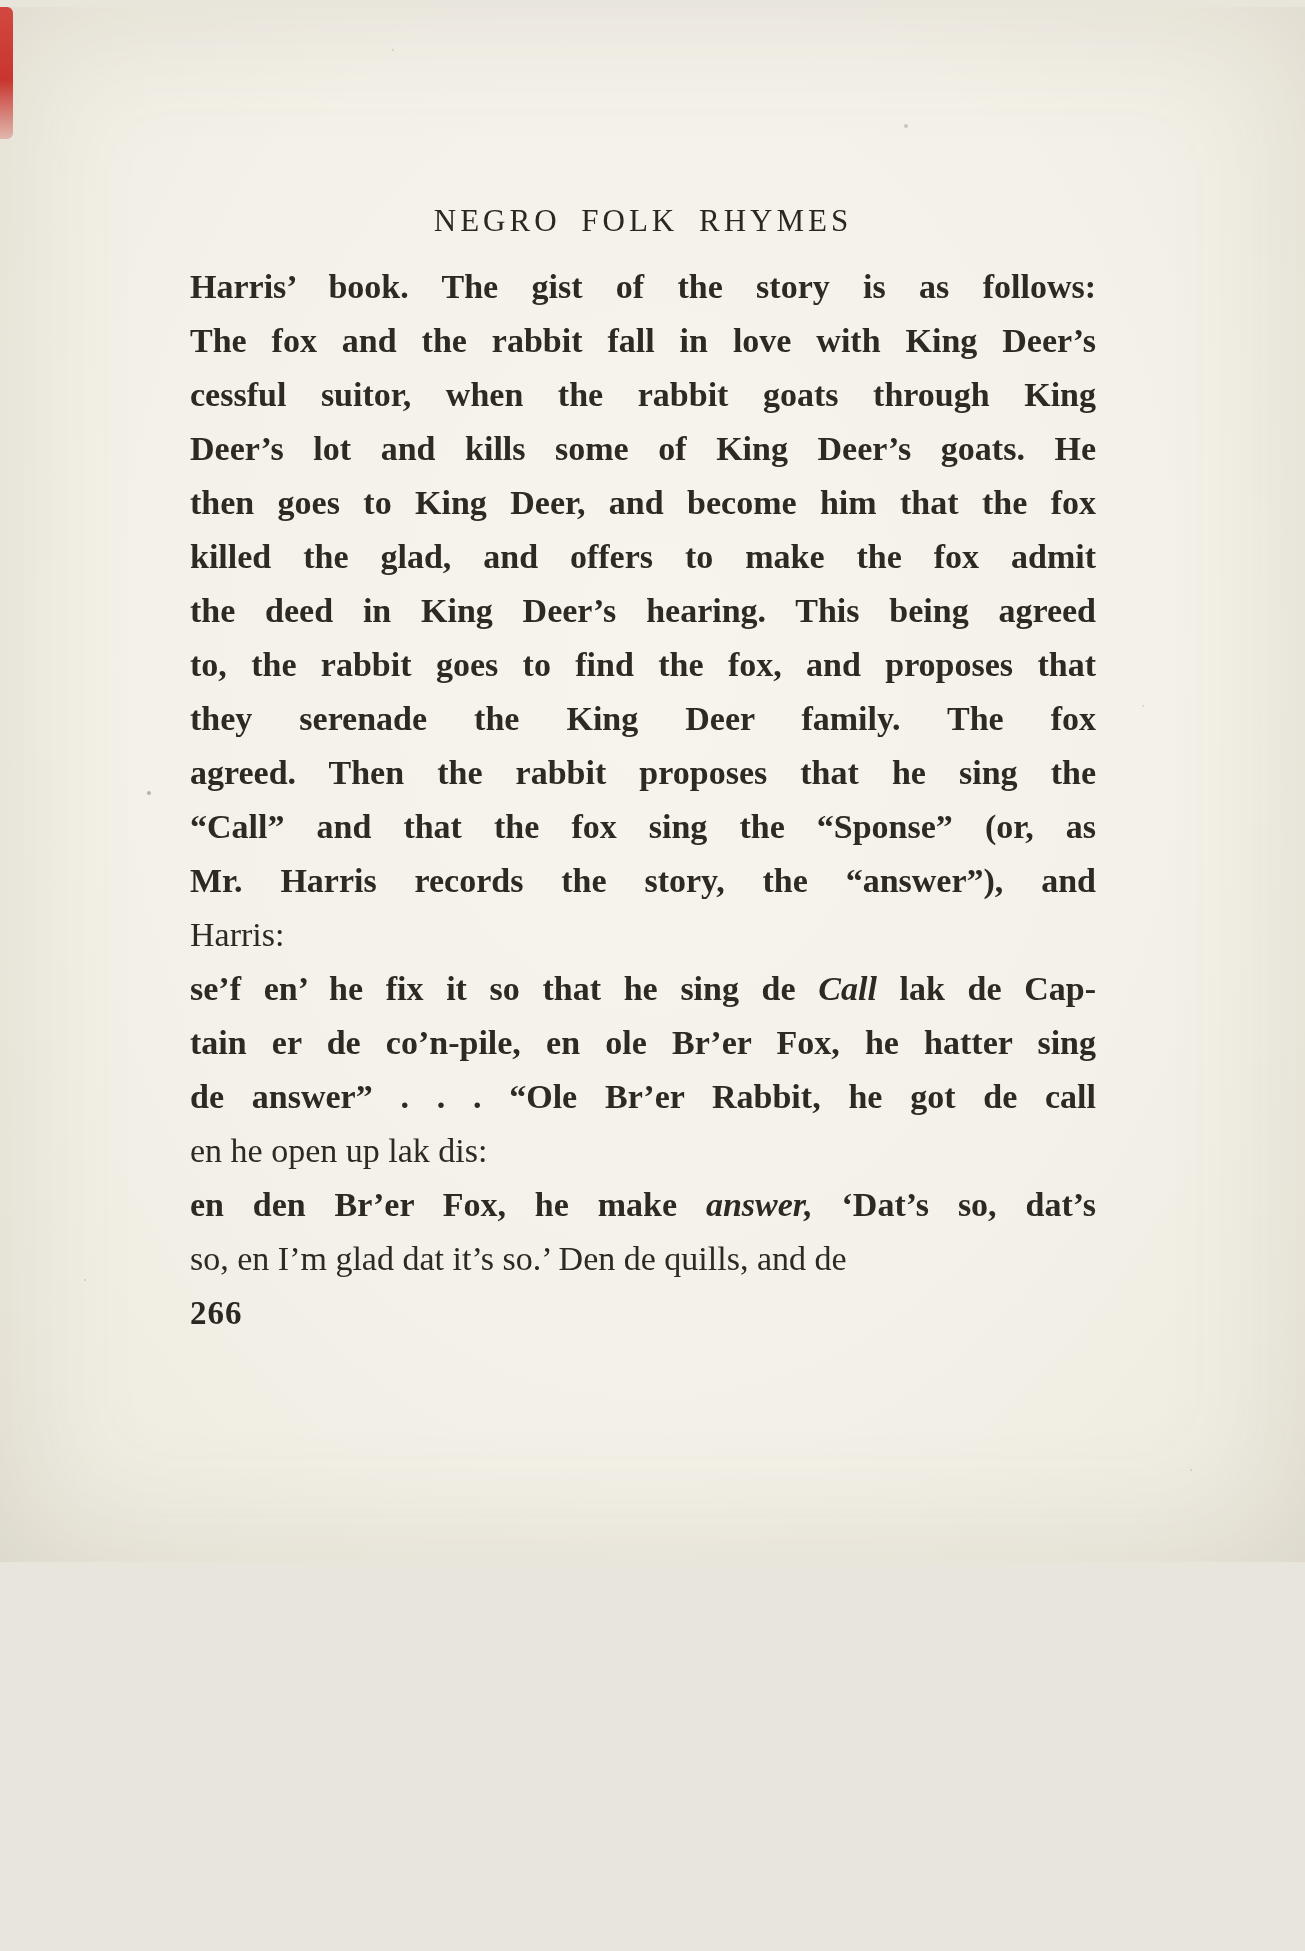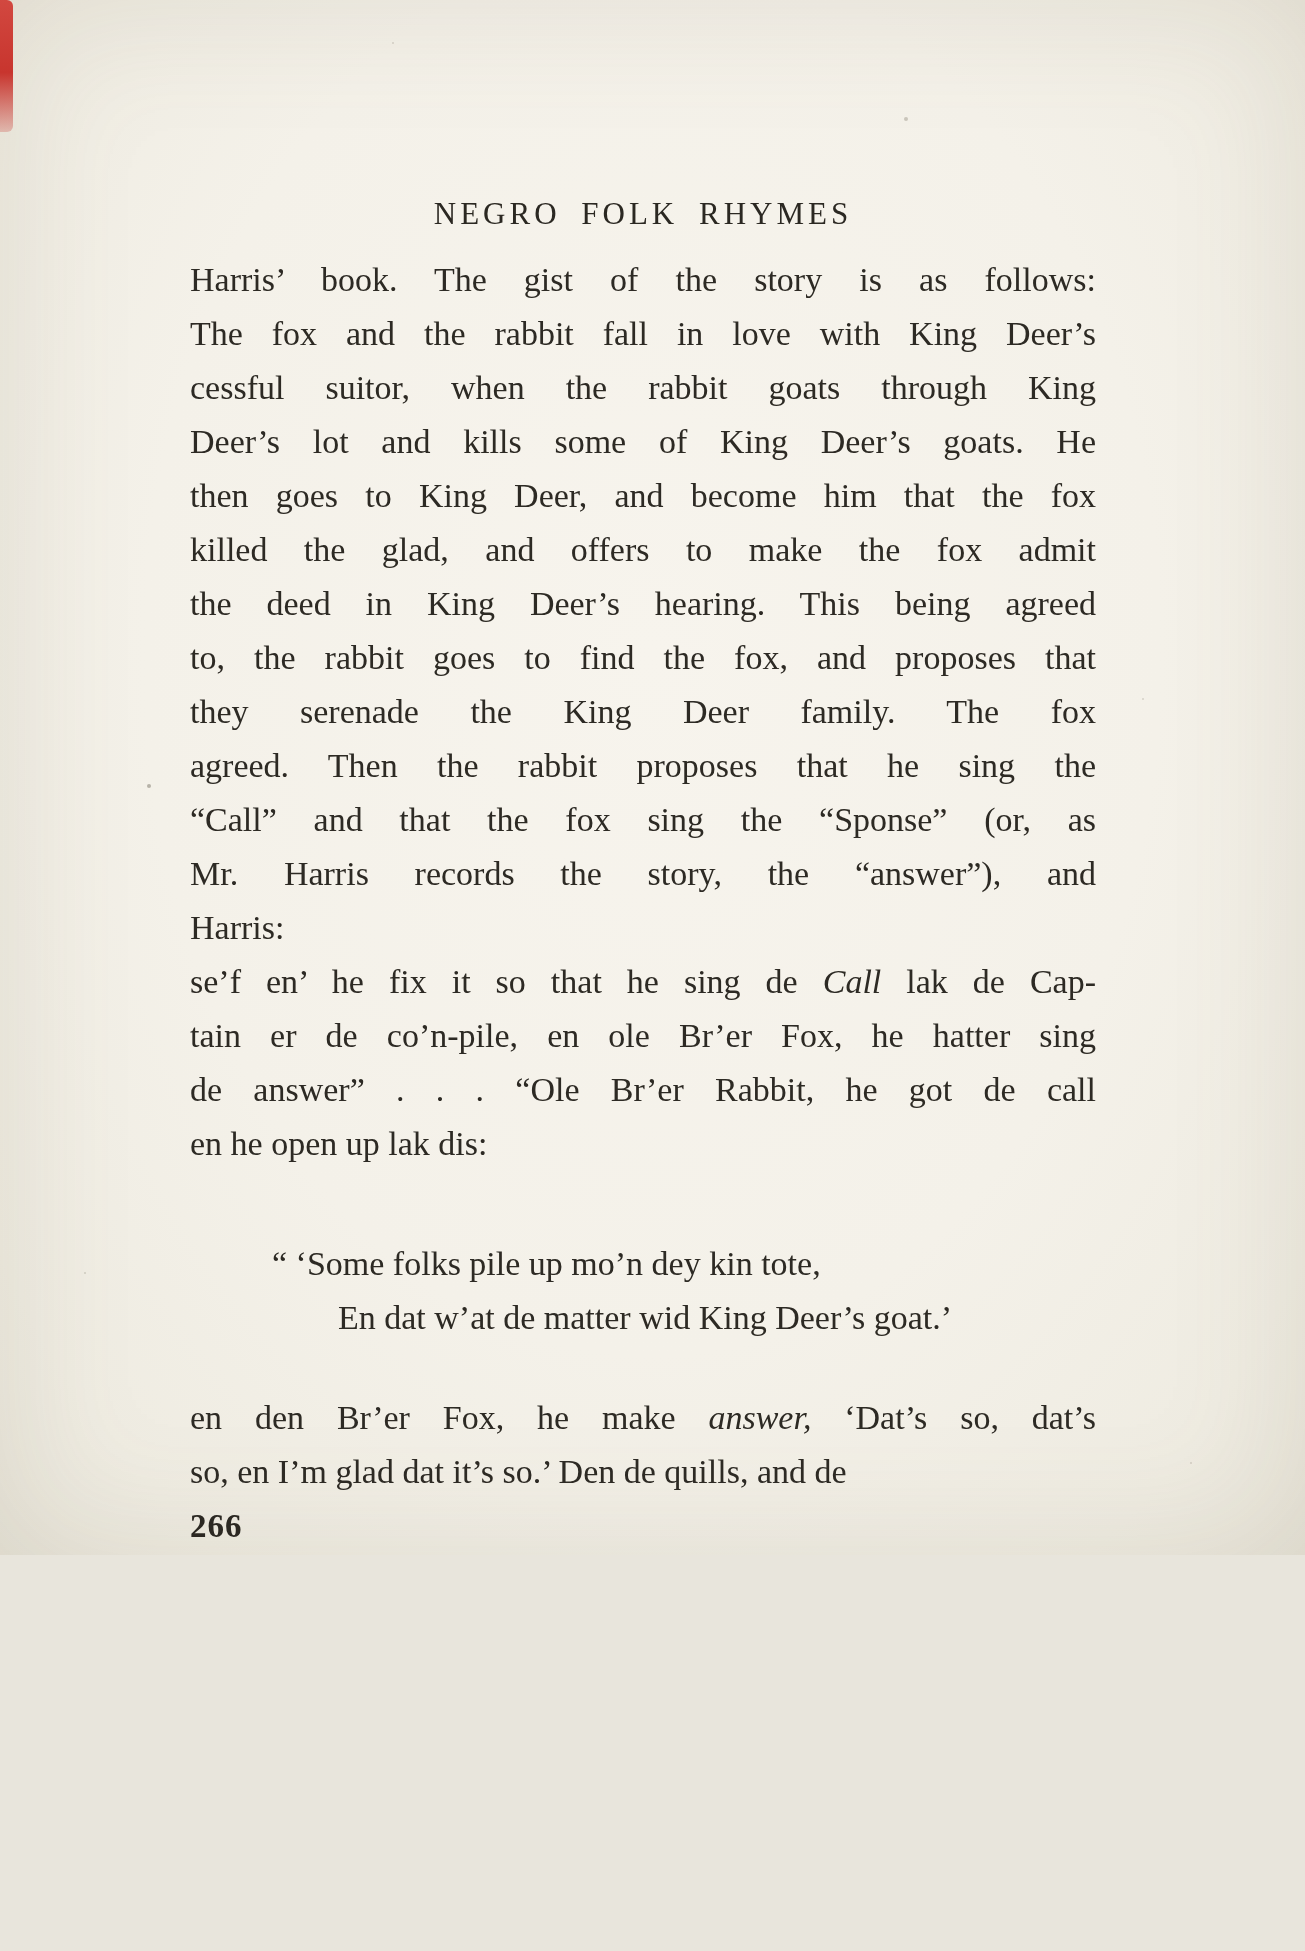--- a/index.html
+++ b/index.html
@@ -4,21 +4,21 @@
 <style>
   html, body {
     margin: 0;
     padding: 0;
     background: #e8e5dc;
   }
   .scan-page {
     position: relative;
     width: 1305px;
     height: 1555px;
-    margin: 0 auto;
+    margin: 7px auto;
     overflow: hidden;
     background: radial-gradient(ellipse at 50% 42%, #f7f4ed 0%, #f4f1e9 55%, #efece2 85%, #eae7dc 100%);
     box-shadow: inset 0 0 140px rgba(120,105,80,0.14);
     font-family: "Liberation Serif", "DejaVu Serif", serif;
     color: #2d2a24;
   }
   
   .red-strip {
     position: absolute;
     left: 0;
@@ -72,20 +72,21 @@
   }
   .line {
     font-size: 34px;
     line-height: 54px;
     white-space: normal;
   }
   .line.justify {
     text-align: justify;
     text-align-last: justify;
     text-justify: inter-word;
+    font-weight: bold;
   }
   .line.indent {
     text-indent: 42px;
   }
   .italic { font-style: italic; }
   .block-para { margin: 0; }
   .block-verse { margin: 66px 0 46px 0; }
   .block-verse .line:nth-child(1) { padding-left: 82px; }
   .block-verse .line:nth-child(2) { padding-left: 148px; }
   .page-number {
@@ -124,24 +125,20 @@
           <div class="line justify"><span>“Call” and that the fox sing the “Sponse” (or, as</span></div>
           <div class="line justify"><span>Mr. Harris records the story, the “answer”), and</span></div>
           <div class="line"><span>Harris:</span></div>
         </div>
         <div class="block block-para">
           <div class="line justify"><span>se’f en’ he fix it so that he sing de </span><span class="italic">Call</span><span> lak de Cap-</span></div>
           <div class="line justify"><span>tain er de co’n-pile, en ole Br’er Fox, he hatter sing</span></div>
           <div class="line justify"><span>de answer” . . . “Ole Br’er Rabbit, he got de call</span></div>
           <div class="line"><span>en he open up lak dis:</span></div>
         </div>
-        <div class="block block-verse">
-          <div class="line"><span>“ ‘Some folks pile up mo’n dey kin tote,</span></div>
-          <div class="line"><span>En dat w’at de matter wid King Deer’s goat.’</span></div>
-        </div>
         <div class="block block-para">
           <div class="line justify"><span>en den Br’er Fox, he make </span><span class="italic">answer,</span><span> ‘Dat’s so, dat’s</span></div>
           <div class="line"><span>so, en I’m glad dat it’s so.’  Den de quills, and de</span></div>
         </div>
       </div>
 
     <div class="page-number">266</div>
   </main>
 
 </div>

